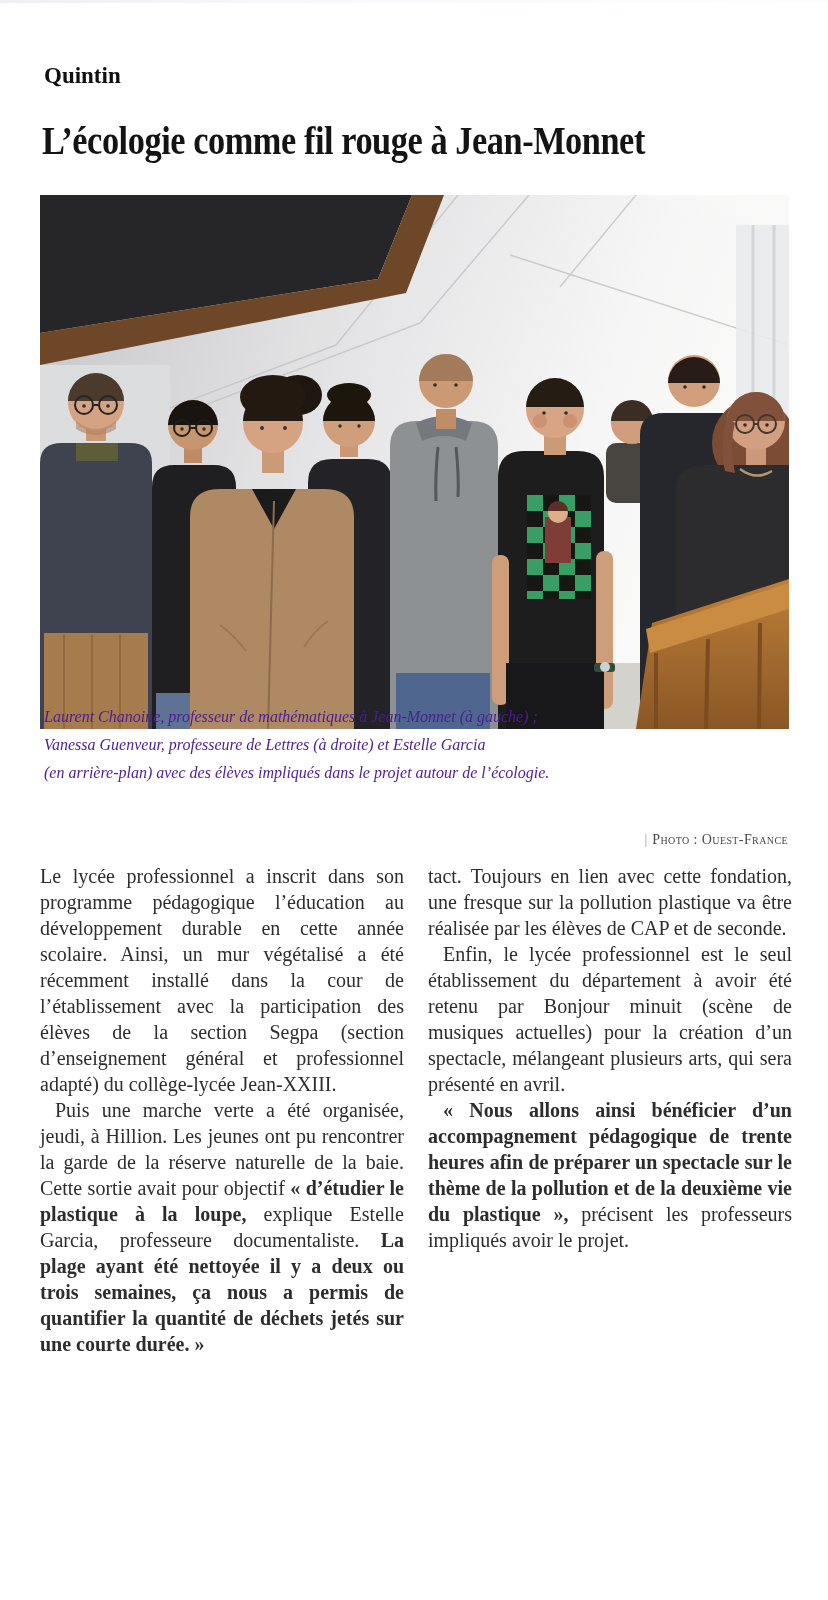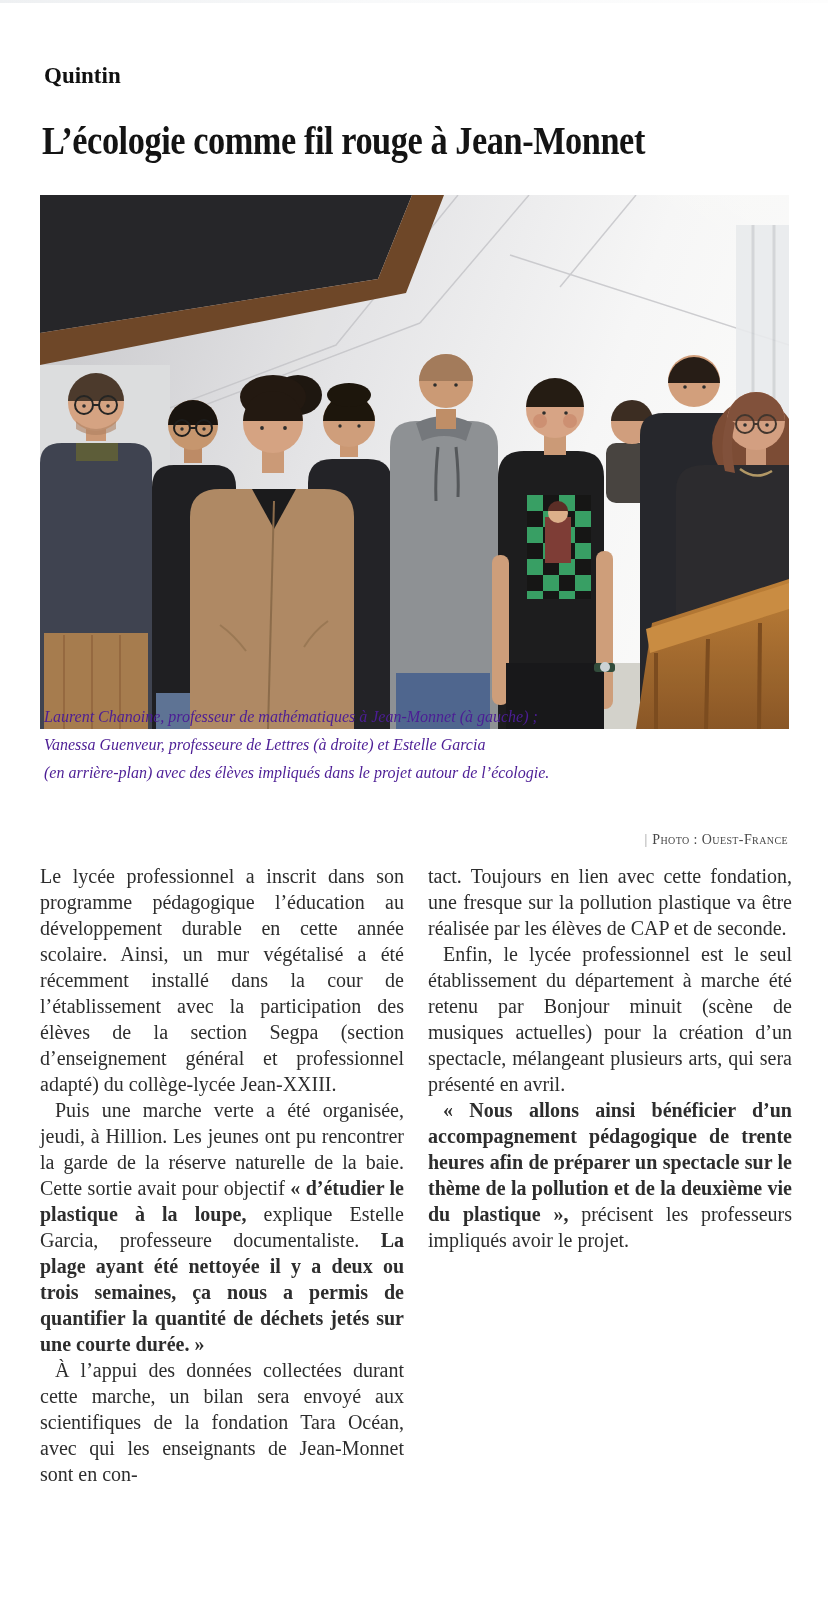--- a/index.html
+++ b/index.html
@@ -261,21 +261,20 @@
 (en arrière-plan) avec des élèves impliqués dans le projet autour de l’écologie.</div>
 
   <div class="credit">
     <span class="bar">|</span><span class="sc">Photo : Ouest-France</span>
   </div>
 
   <div class="cols">
     <div class="col">
         <p class=""><span>Le lycée professionnel a inscrit dans son programme pédagogique l’édu­cation au développement durable en cette année scolaire. Ainsi, un mur végétalisé a été récemment installé dans la cour de l’établissement avec la participation des élèves de la sec­tion Segpa (section d’enseignement général et professionnel adapté) du collège-lycée Jean-XXIII.</span></p>
         <p class="indent"><span>Puis une marche verte a été organi­sée, jeudi, à Hillion. Les jeunes ont pu rencontrer la garde de la réserve natu­relle de la baie. Cette sortie avait pour objectif </span><span class="b">« d’étudier le plastique à la loupe, </span><span>explique Estelle Garcia, pro­fesseure documentaliste. </span><span class="b">La plage ayant été nettoyée il y a deux ou trois semaines, ça nous a permis de quantifier la quantité de déchets jetés sur une courte durée. »</span></p>
-        <p class="indent"><span>À l’appui des données collectées durant cette marche, un bilan sera envoyé aux scientifiques de la fonda­tion Tara Océan, avec qui les ensei­gnants de Jean-Monnet sont en con-</span></p>
       </div>
     <div class="col">
         <p class=""><span>tact. Toujours en lien avec cette fon­dation, une fresque sur la pollution plastique va être réalisée par les élè­ves de CAP et de seconde.</span></p>
-        <p class="indent"><span>Enfin, le lycée professionnel est le seul établissement du département à marche été retenu par Bonjour minuit (scène de musiques actuelles) pour la création d’un spectacle, mélan­geant plusieurs arts, qui sera présen­té en avril.</span></p>
+        <p class="indent"><span>Enfin, le lycée professionnel est le seul établissement du département à avoir été retenu par Bonjour minuit (scène de musiques actuelles) pour la création d’un spectacle, mélan­geant plusieurs arts, qui sera présen­té en avril.</span></p>
         <p class="indent"><span class="b">« Nous allons ainsi bénéficier d’un accompagnement pédagogique de trente heures afin de préparer un spectacle sur le thème de la pollu­tion et de la deuxième vie du plasti­que », </span><span>précisent les professeurs impli­qués avoir le projet.</span></p>
       </div>
   </div>
 </div>
 
 </body></html>

